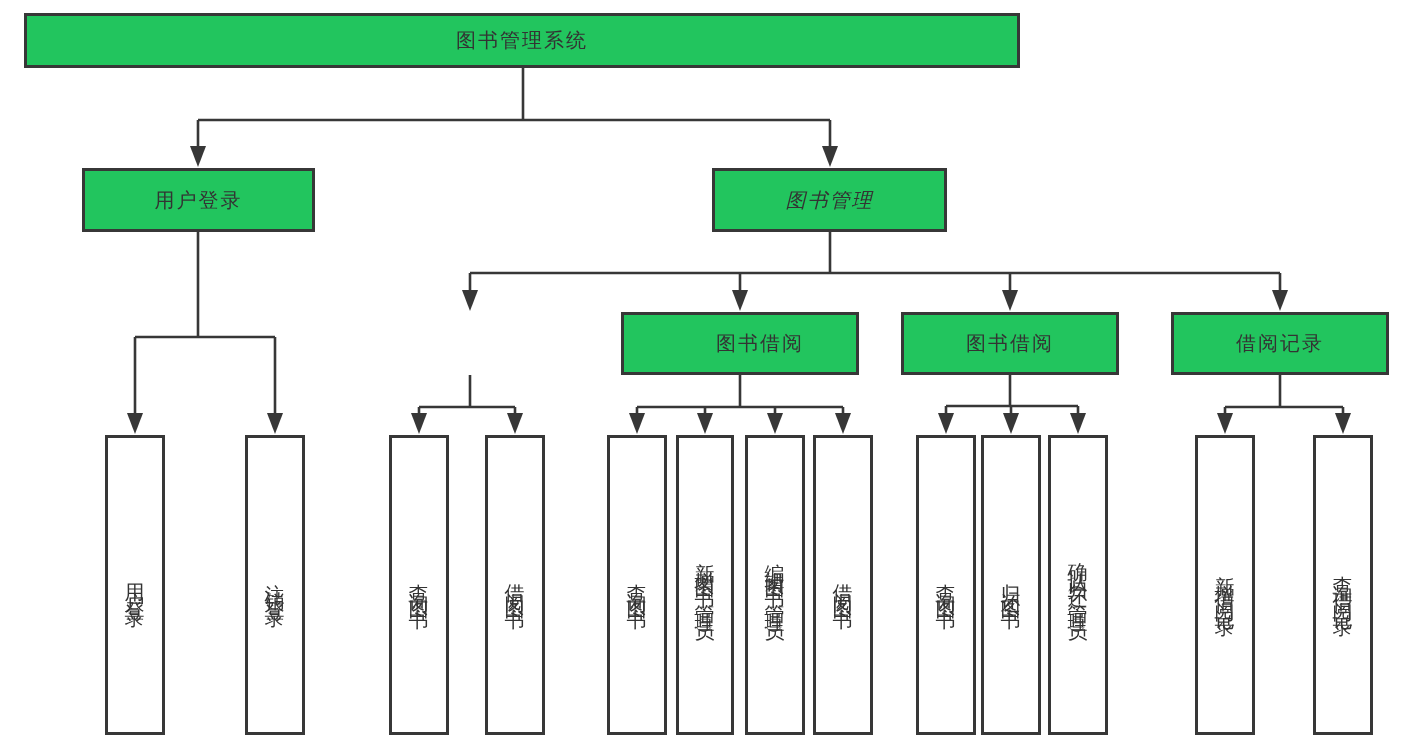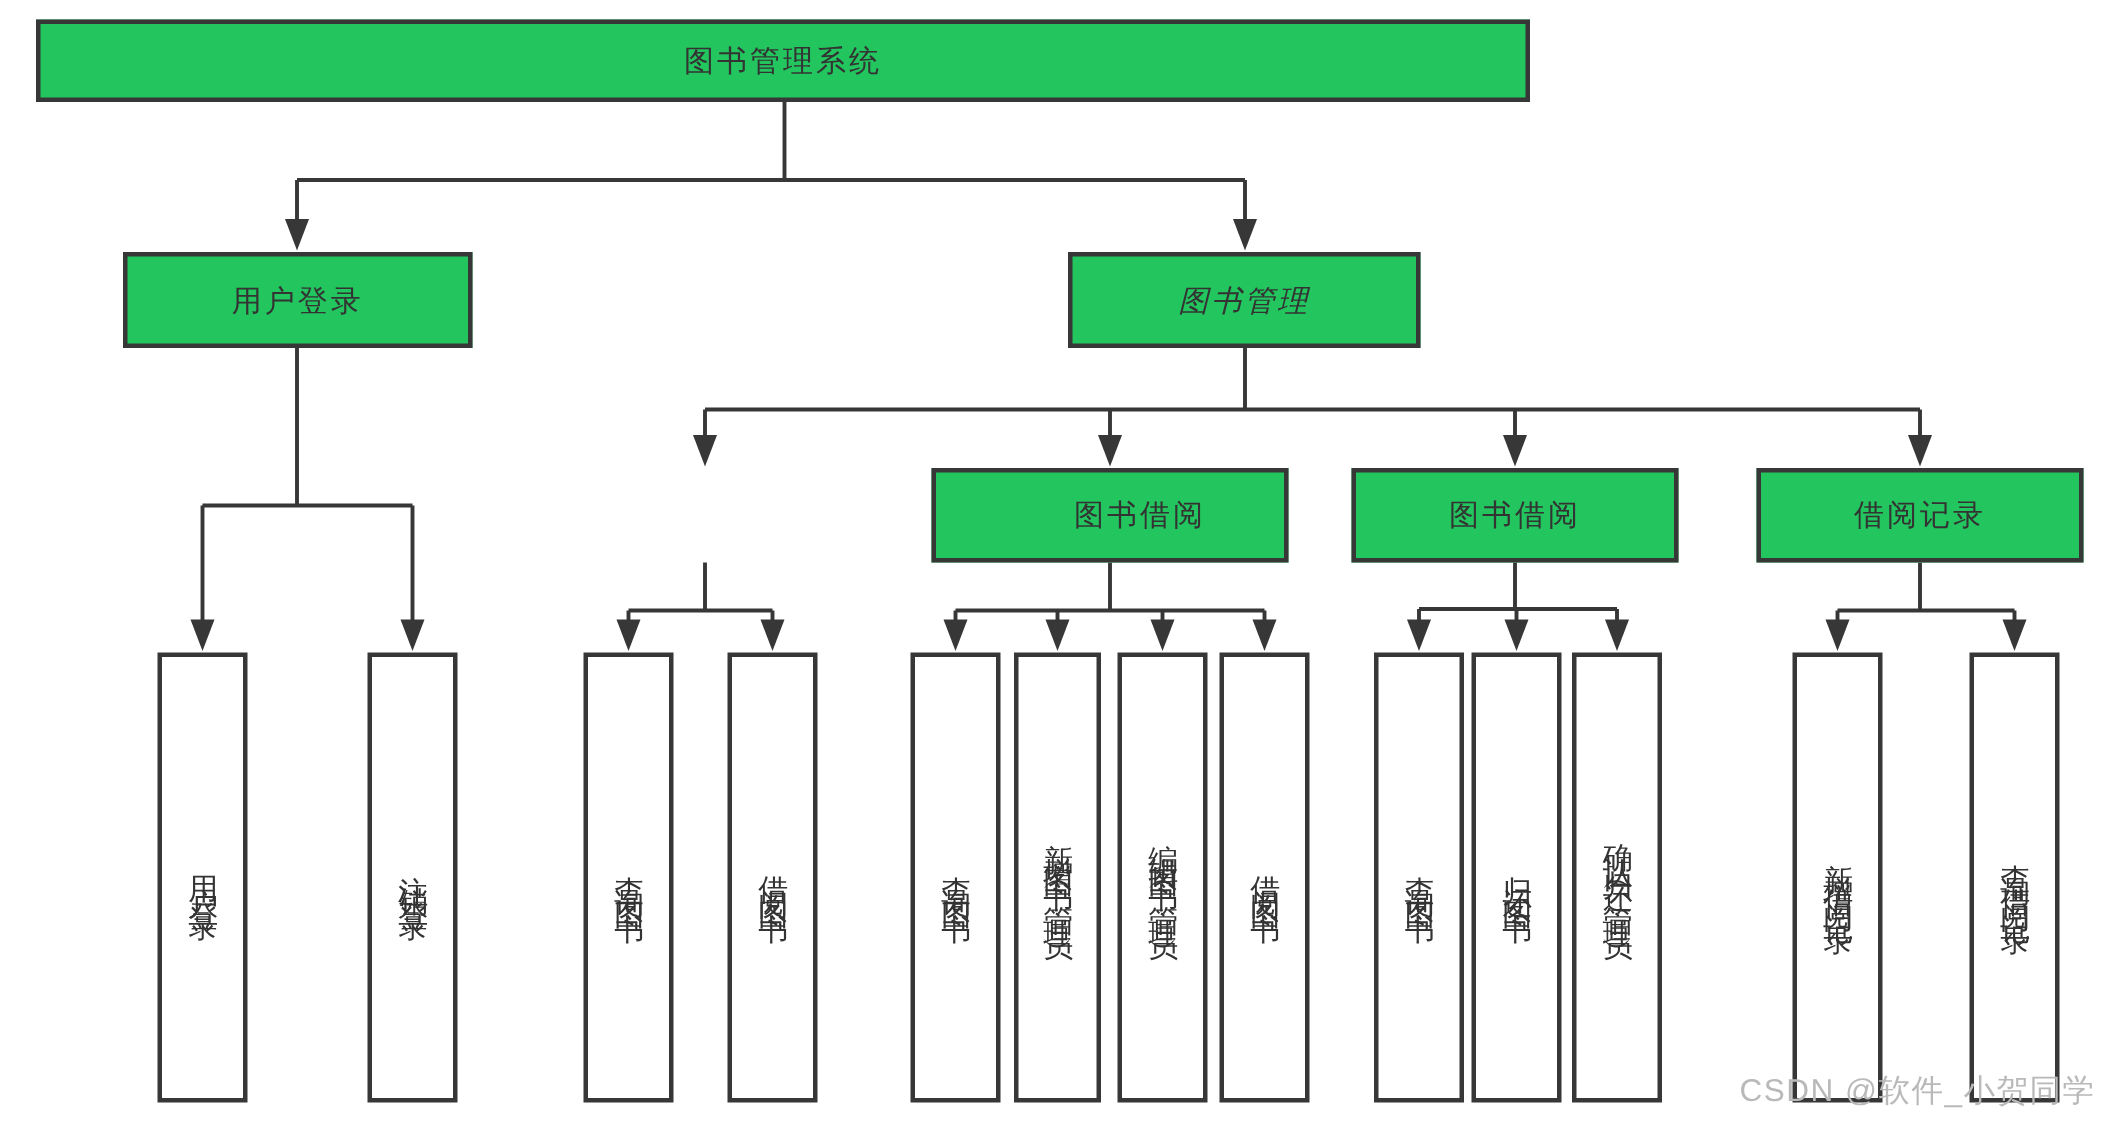--- a/index.html
+++ b/index.html
@@ -164,15 +164,14 @@
     <span>确认归还（管理员）</span>
   </div>
 
   <div class="vbox" style="left:1195px;width:60px;">
     <span>新增借阅记录</span>
   </div>
   <div class="vbox" style="left:1313px;width:60px;">
     <span>查询借阅记录</span>
   </div>
 
-  <div class="watermark">CSDN @软件_小贺同学</div>
 
 </div>
 
 </body></html>

